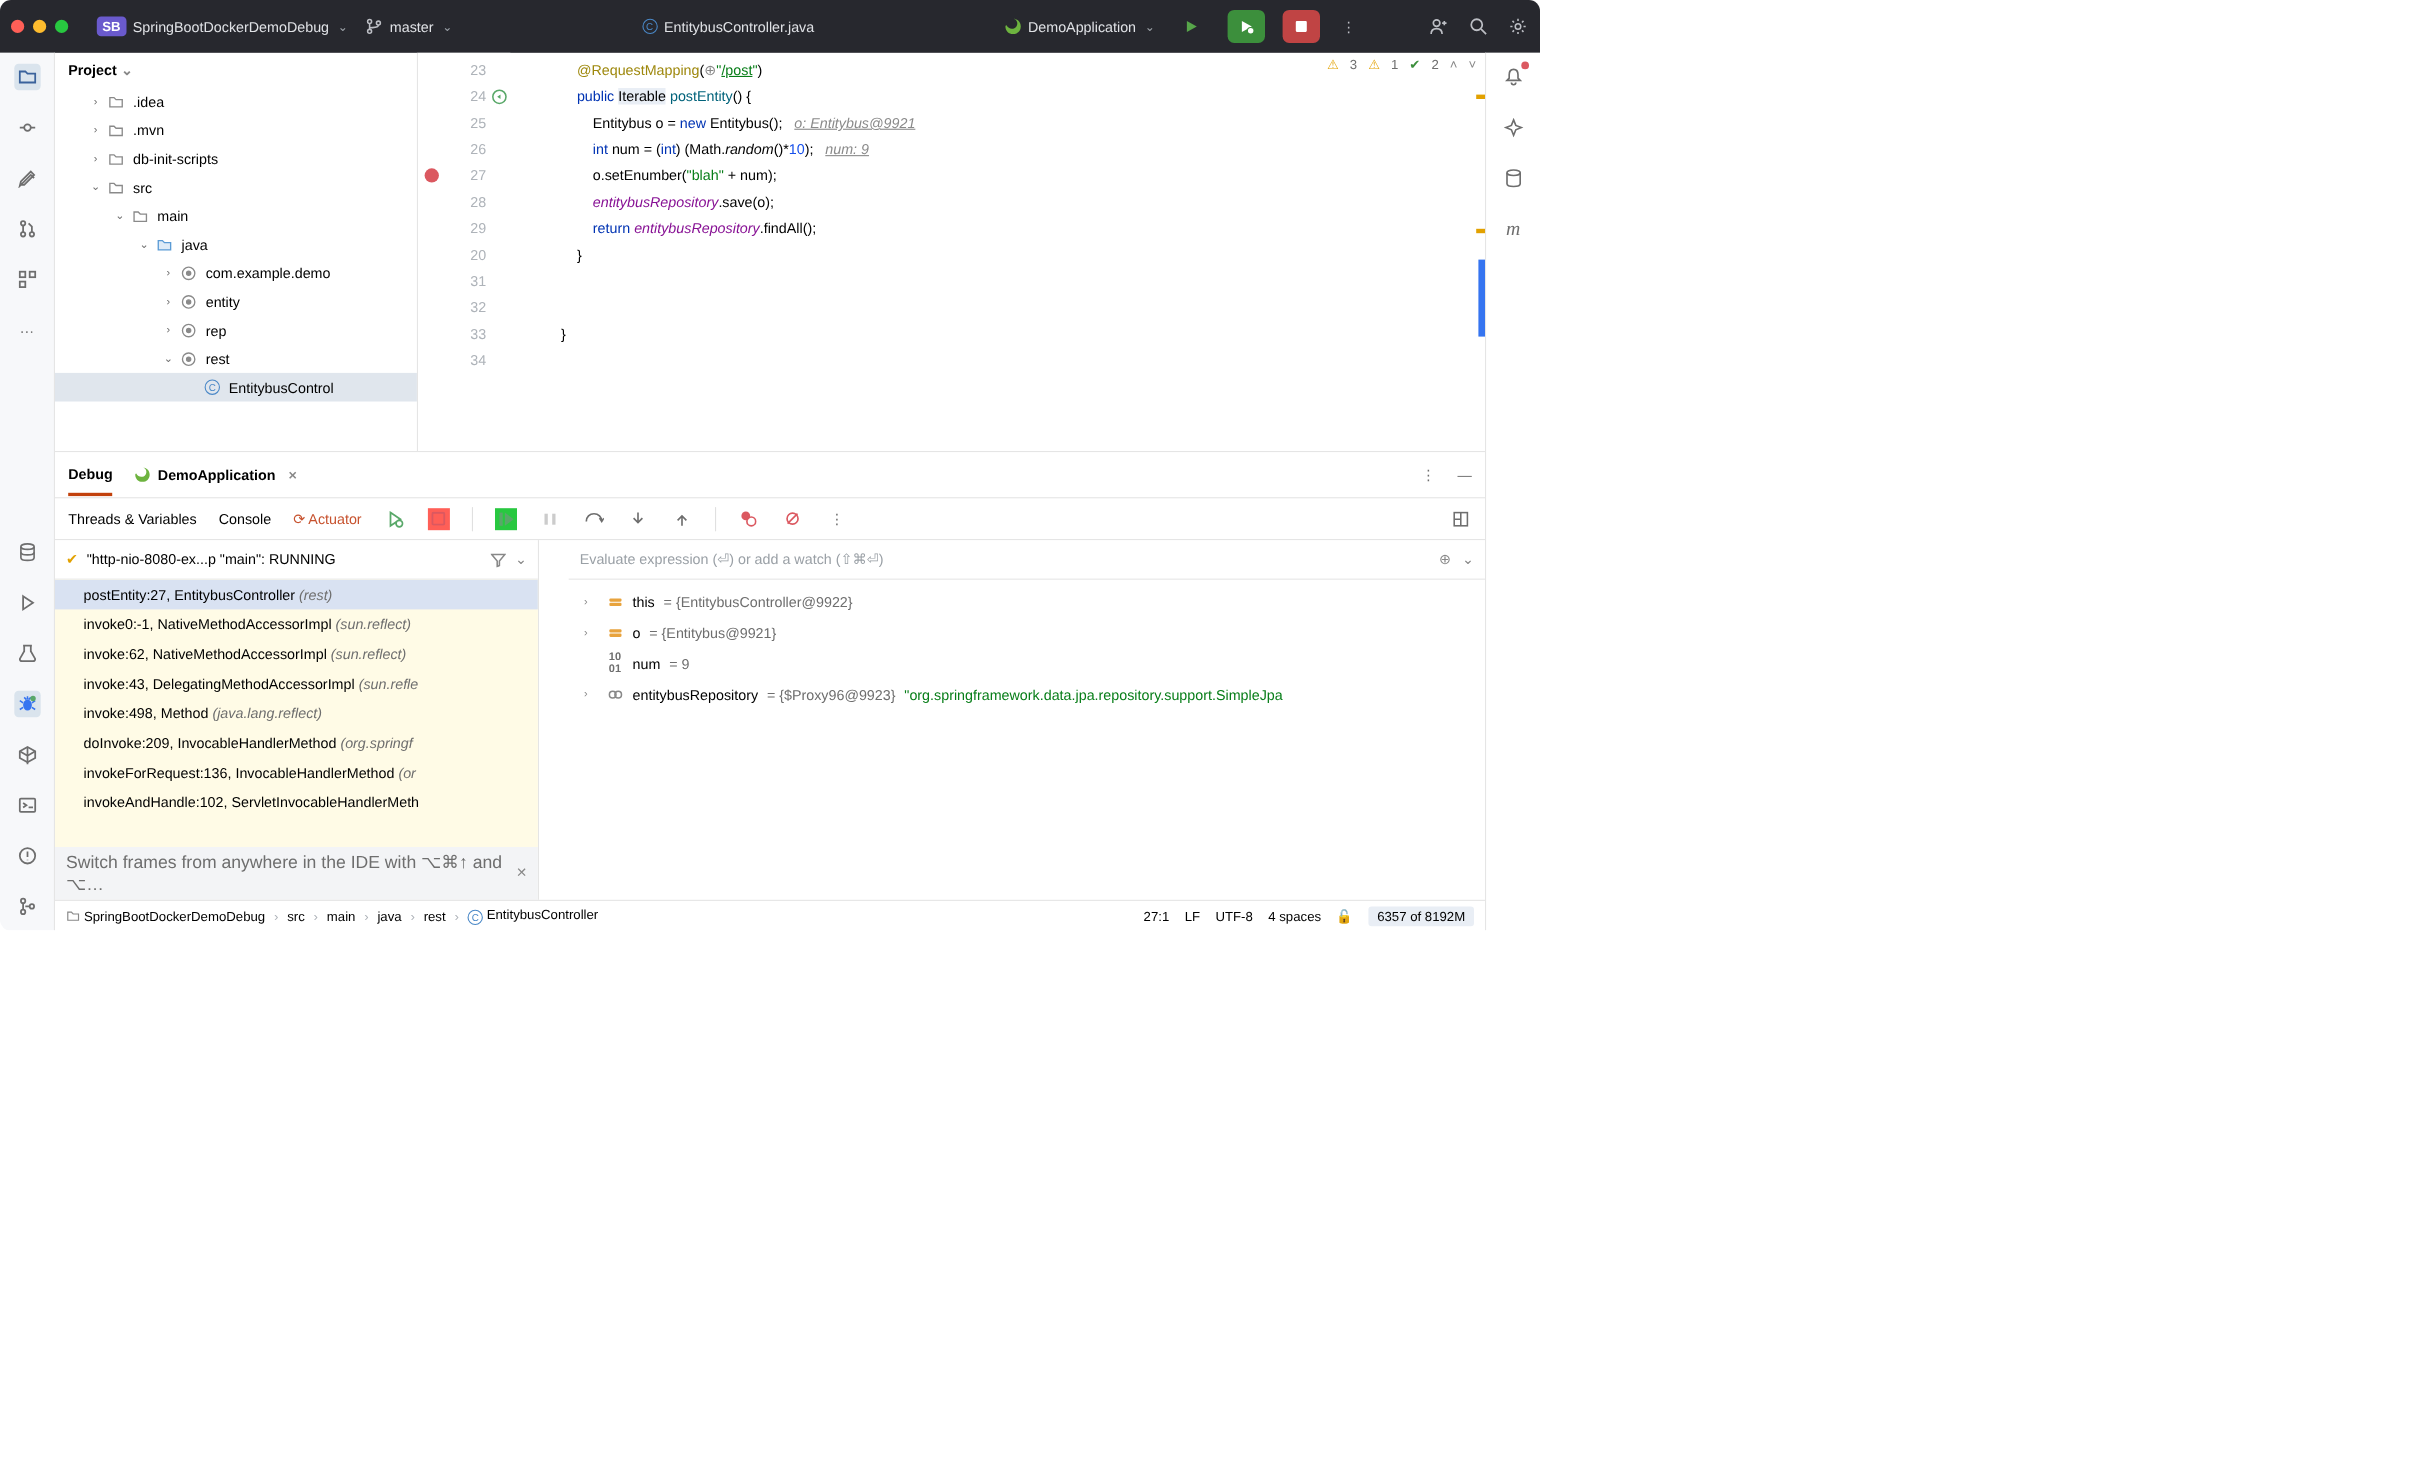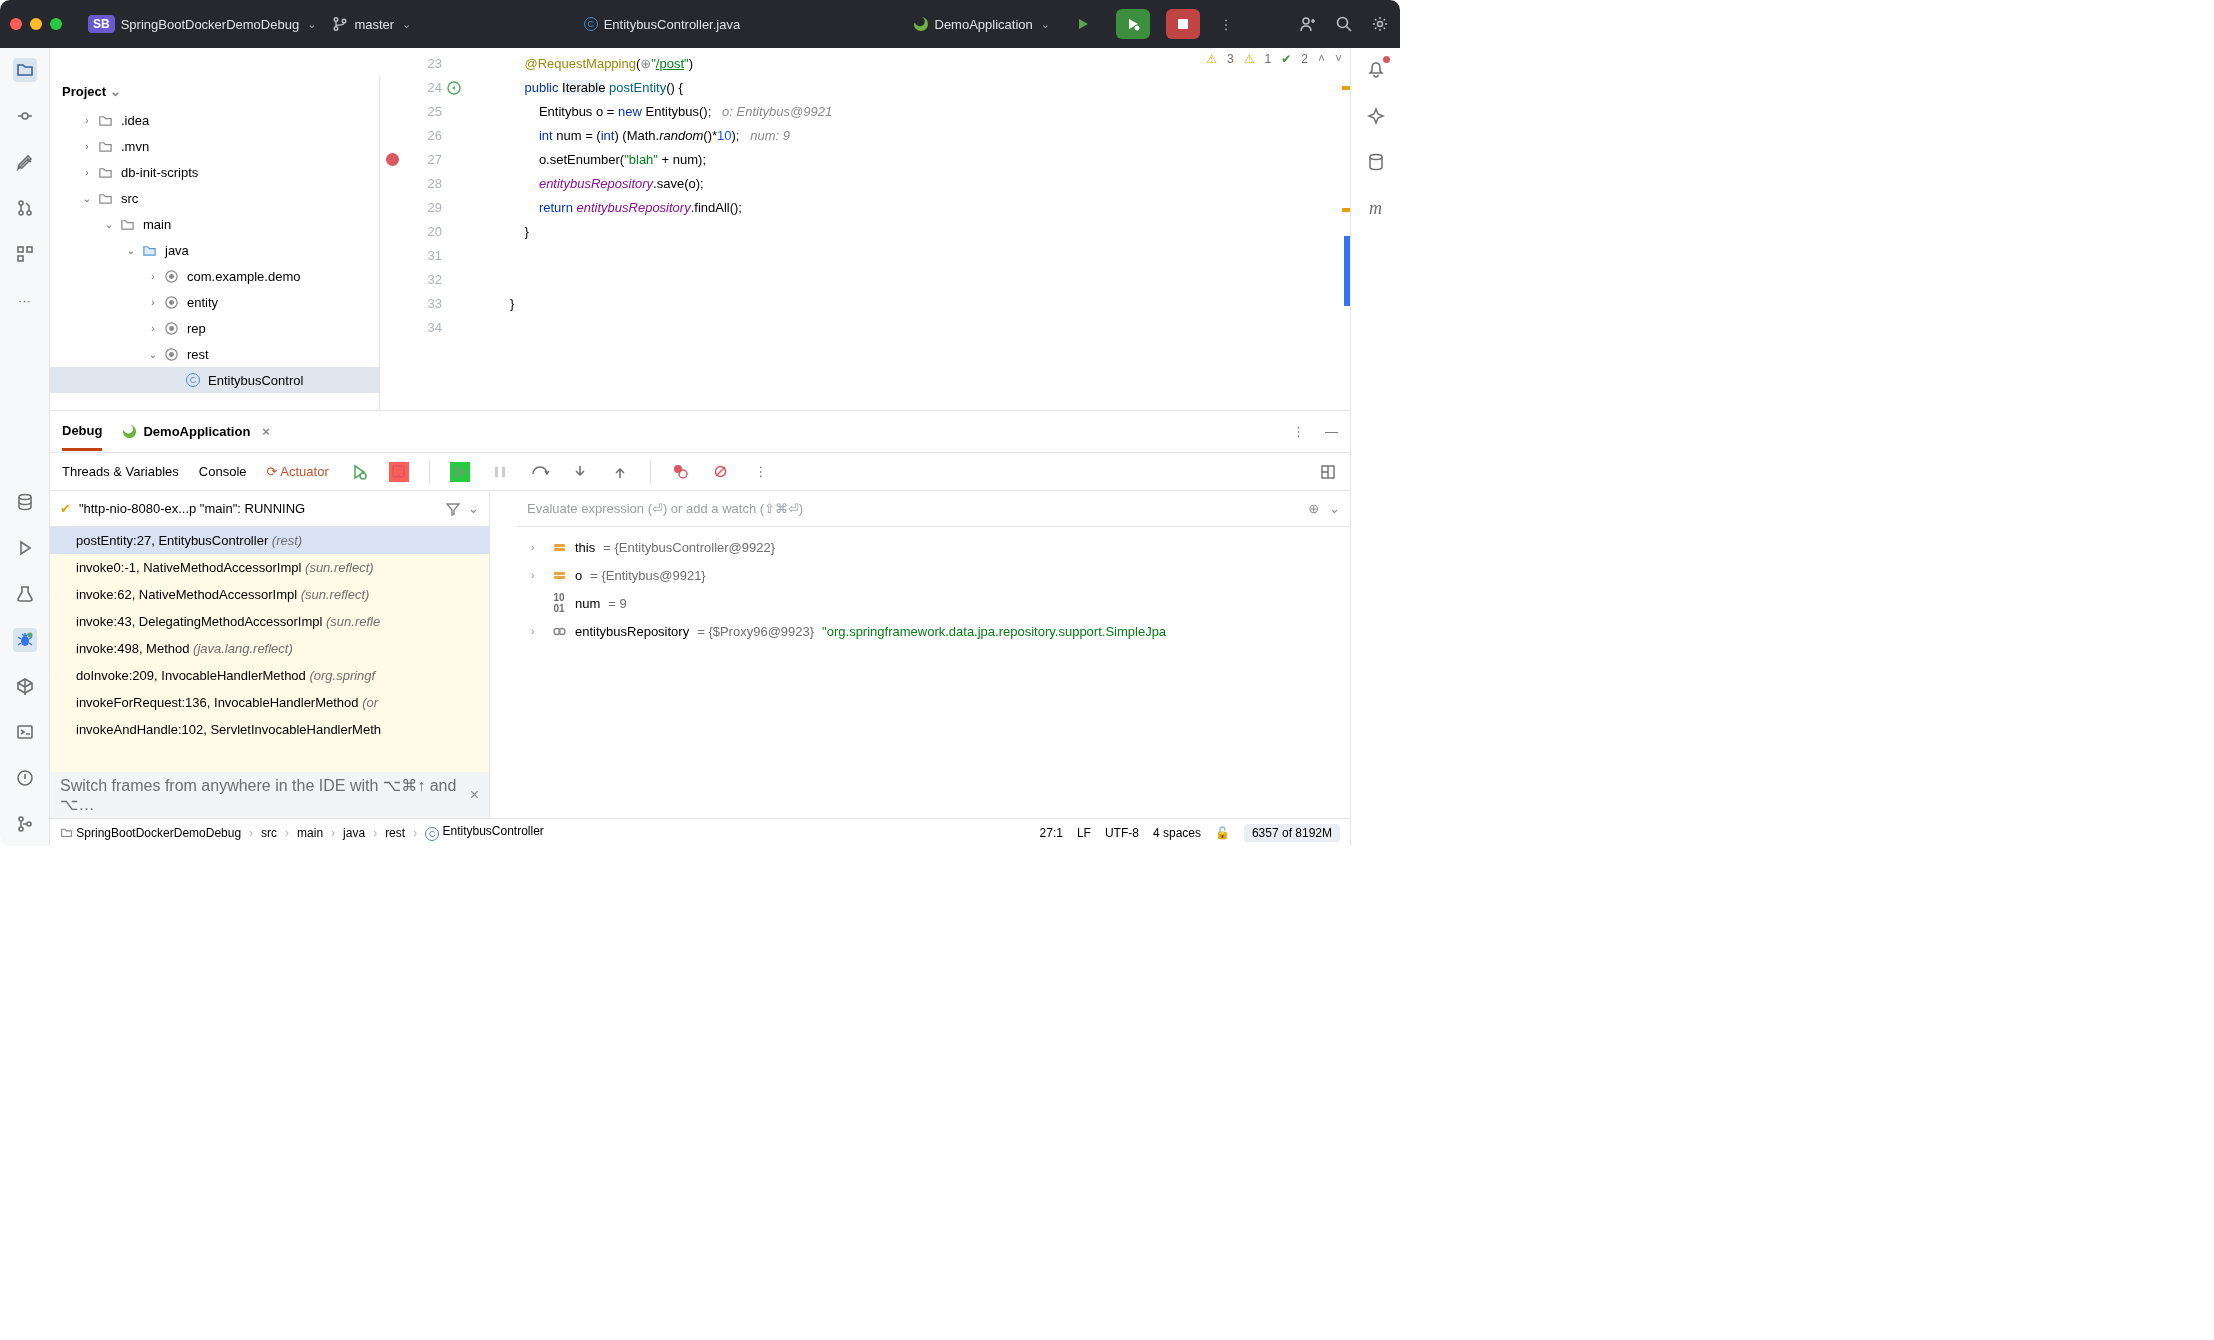--- a/index.html
+++ b/index.html
@@ -30,40 +30,40 @@
 .rail-icon.active { background: #dae4ed; }
 .rail-spacer { flex: 1; }
 .rail-bottom { display:flex; flex-direction:column; gap:22px; align-items:center; padding-bottom:10px; }
 
 .right-rail { width: 50px; background: #fff; border-left: 1px solid #e5e5e5; display: flex; flex-direction: column; align-items: center; padding-top: 10px; gap: 22px; }
 
 .center { flex: 1; display: flex; flex-direction: column; min-width: 0; }
 
 
 .upper { display: flex; min-height: 0; height: 362px; }
-.project-pane { width: 330px; border-right: 1px solid #e5e5e5; display: flex; flex-direction: column; margin-top: 28px; }
+.project-pane { width: 330px; border-right: 1px solid #e5e5e5; display: flex; flex-direction: column; }
 .project-header { padding: 8px 12px; font-weight: 600; display: flex; align-items: center; gap: 4px; }
 .tree { flex: 1; overflow: auto; font-size: 13px; }
 .tree-row { display: flex; align-items: center; height: 26px; padding-left: 8px; gap: 4px; cursor: pointer; white-space: nowrap; }
 .tree-row.selected { background: #e0e6ed; }
 .twisty { width: 14px; text-align: center; color: #6e6e6e; font-size: 10px; }
 
 
 .editor { flex: 1; display: flex; position: relative; font-family: "JetBrains Mono", Menlo, monospace; font-size: 13px; min-width: 0; }
 .gutter { width: 84px; background: #fff; text-align: right; color: #aeb3b9; padding-top: 4px; }
 .gutter .ln { height: 24px; padding-right: 22px; line-height: 24px; position: relative; }
 .gutter .ln .bp { position: absolute; left: 6px; top: 5px; width: 13px; height: 13px; border-radius: 50%; background: #db5860; }
 .gutter .ln .marker { position:absolute; right:2px; top:4px; width:16px; height:16px; }
 .code { flex: 1; padding-top: 4px; overflow: hidden; }
 .code .line { height: 24px; line-height: 24px; white-space: pre; padding-left: 46px; }
 .code .line.current { background: #3072c7; color: #fff; }
 .code .line.current .kw, .code .line.current .str, .code .line.current .num, .code .line.current .fn, .code .line.current .ann, .code .line.current .hint, .code .line.current .hi { color: #fff; }
 .kw { color: #0033b3; } .str { color: #067d17; } .num { color: #1750eb; } .fn { color: #00627a; } .ann { color: #9e880d; } .fld { color: #871094; font-style: italic; }
 .hi { background: #e9eef5; }
-.hint { color: #8a8a8a; font-style: italic; }
+.hint { color: #8a8a8a; font-style: italic; text-decoration: underline; }
 .analysis { position: absolute; right: 8px; top: 4px; display: flex; gap: 10px; align-items: center; font-size: 12px; color: #6e6e6e; }
 .warn3 { color: #e2a100; } .warn1 { color: #e2a100; } .typo { color: #3c8f3c; }
 .stripe { position:absolute; right:0; top:0; width:12px; height:100%; }
 .stripe-mark { position:absolute; right:0; width:8px; height:4px; }
 
 
 .debug-panel { flex: 1; display: flex; flex-direction: column; border-top: 1px solid #e5e5e5; min-height: 0; }
 .debug-tabs { height: 42px; display: flex; align-items: center; border-bottom: 1px solid #e5e5e5; padding: 0 12px; gap: 20px; }
 .debug-tab { font-weight: 600; padding: 10px 0; }
 .debug-tab.active { border-bottom: 3px solid #c2410c; }

